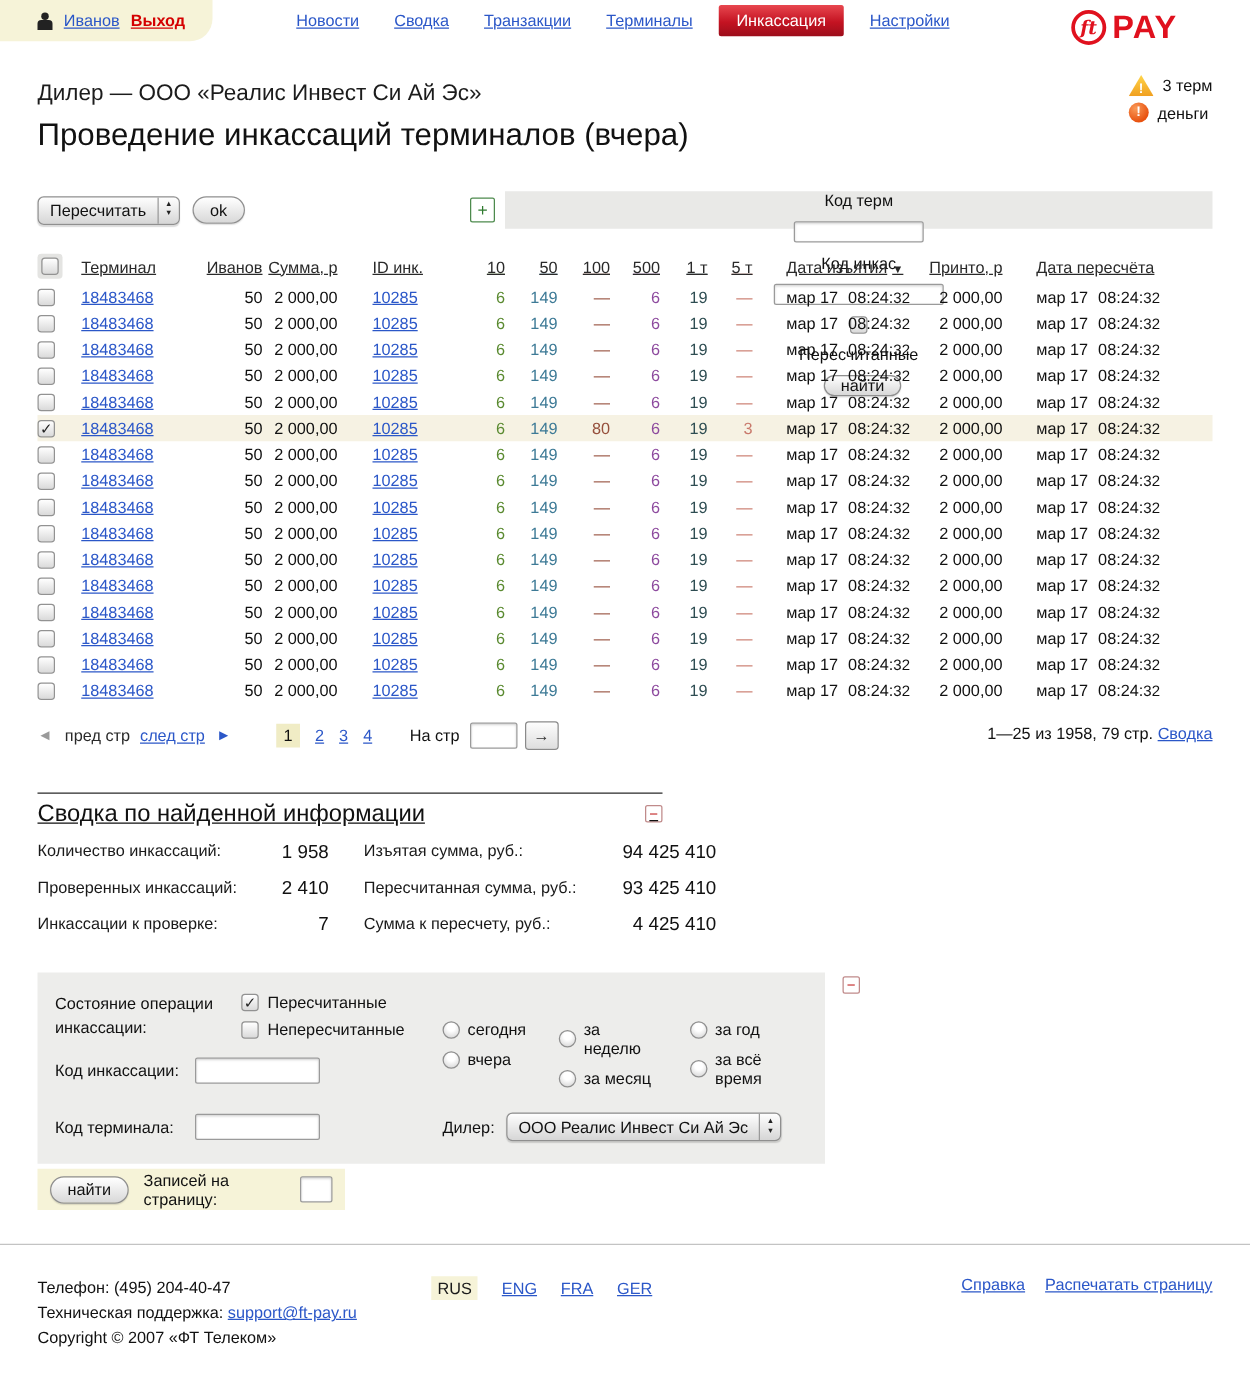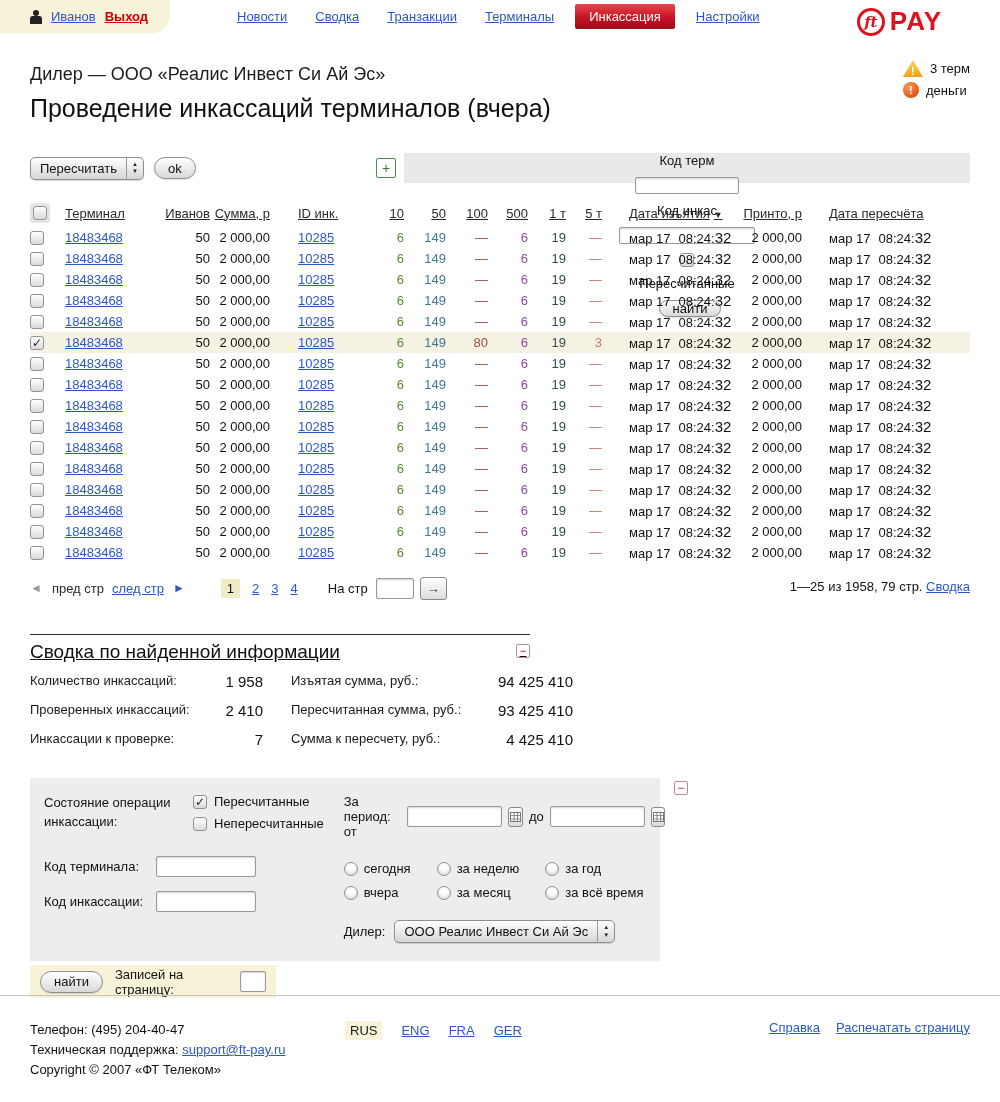--- a/index.html
+++ b/index.html
@@ -91,21 +91,21 @@
   .c-n3   { width:36px; text-align:right; }
   .c-date { width:125px; padding-left:27px; white-space:nowrap; }
   .c-print{ width:75px; text-align:right; }
   .col-10  { color:#5a8a30; } .col-50  { color:#3d7a96; } .col-100 { color:#96503c; }
   .col-500 { color:#8d4a9e; } .col-1t  { color:#2e4d52; } .col-5t  { color:#c8786a; }
   .thead .col-10,.thead .col-50,.thead .col-100,.thead .col-500,.thead .col-1t,.thead .col-5t { text-decoration:underline; }
   .hdr-cb-wrap { background:#e4e4e2; border-radius:3px; padding:3px; display:inline-flex; }
   .sort-arrow { font-size:9px; margin-left:4px; }
   .trow.checked { background:#f6f2e3; }
   .cb.on { }
-  .sec { font-size:15px; }
+  .sec { font-size:12px; }
   .t-gap { display:inline-block; width:8px; }
 
   
   .pager { margin:13px 30px 0 30px; display:flex; align-items:center; position:relative; height:24px; }
   .pg-prev-arrow { color:#9a9a9a; font-size:12px; }
   .pg-txt { margin:0 8px 0 10px; color:#2a2a2a; }
   .pg-next-arrow { color:#2b57c8; font-size:12px; margin-left:9px; }
   .pg-pages { display:flex; gap:12px; margin-left:36px; align-items:center; }
   .pg-current { background:#f0ecc5; padding:2px 6px; }
   .pg-goto-label { margin-left:30px; margin-right:8px; }
@@ -592,42 +592,30 @@
           <div class="f-check-item">
             <span class="cb on">✓</span>
             <span>Пересчитанные</span>
           </div>
           <div class="f-check-item">
             <span class="cb"></span>
             <span>Непересчитанные</span>
           </div>
         </div>
       </div>
+      <div class="f-code-row">
+        <span class="lab">Код инкассации:</span>
+        <input class="txt-input" style="">
+      </div>
       <div class="f-code-row" style="margin-top:24px;">
         <span class="lab">Код терминала:</span>
         <input class="txt-input" style="">
       </div>
-      <div class="f-code-row">
-        <span class="lab">Код инкассации:</span>
-        <input class="txt-input" style="">
-      </div>
     </div>
     <div class="f-right">
-      <div class="period-row">
-        <span>За период: от</span>
-        <input class="txt-input in-date" style="">
-        <button class="cal-btn">
-            <span class="cal-grid"></span>
-          </button>
-        <span>до</span>
-        <input class="txt-input in-date" style="">
-        <button class="cal-btn">
-            <span class="cal-grid"></span>
-          </button>
-      </div>
       <div class="radio-grid">
         <div class="radio-col">
           <div class="radio-item">
               <span class="radio"></span>
               <span>сегодня</span>
             </div>
           <div class="radio-item">
               <span class="radio"></span>
               <span>вчера</span>
             </div>

